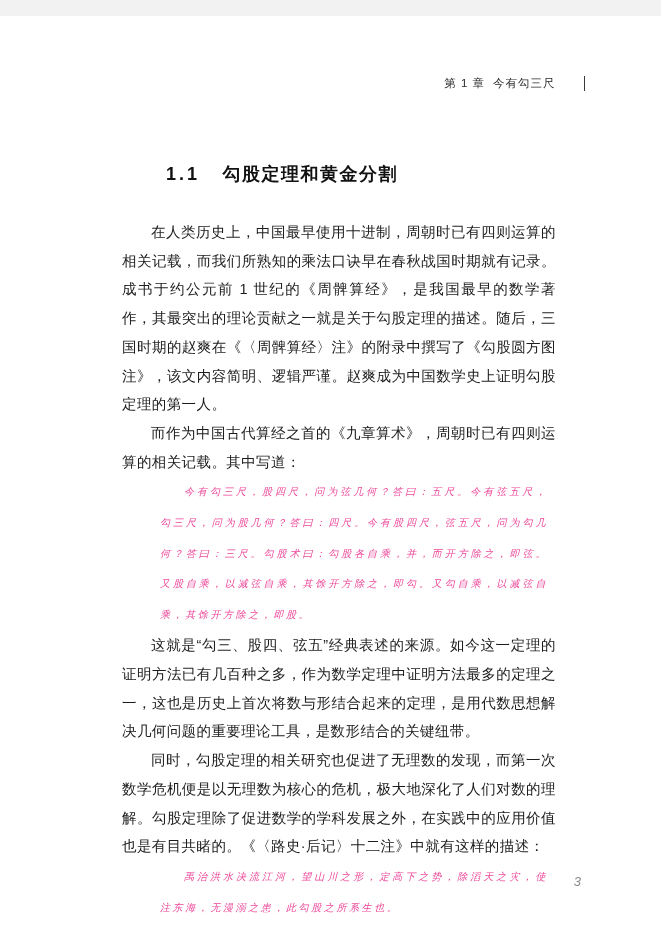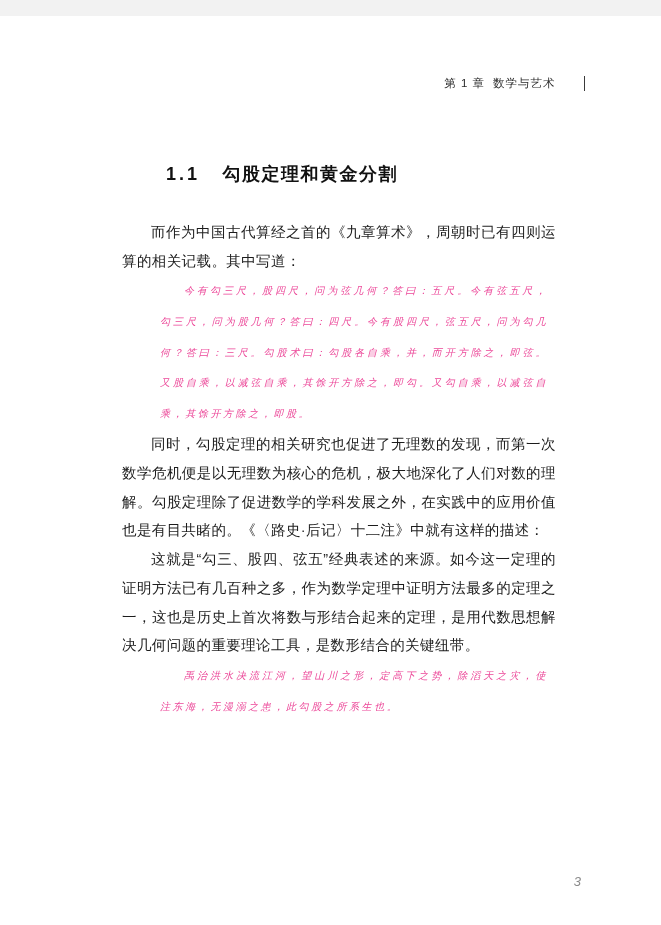--- a/index.html
+++ b/index.html
@@ -79,33 +79,34 @@
     color: #8a8a8a;
   }
 </style>
 </head>
 <body>
 
 <div class="page">
 
   <div class="running-header">
     <span class="chapter">第 1 章</span>
-    <span class="chapter-title">数学与艺术</span>
+    <span class="chapter-title">今有勾三尺</span>
     <span class="header-bar"></span>
   </div>
 
   <div class="body-col">
     <h1 class="section-title">
       <span class="num">1.1</span>
       <span class="ttl">勾股定理和黄金分割</span>
     </h1>
     <div id="paragraphs">
+        <p class="body">在人类历史上，中国最早使用十进制，周朝时已有四则运算的相关记载，而我们所熟知的乘法口诀早在春秋战国时期就有记录。成书于约公元前 1 世纪的《周髀算经》，是我国最早的数学著作，其最突出的理论贡献之一就是关于勾股定理的描述。随后，三国时期的赵爽在《〈周髀算经〉注》的附录中撰写了《勾股圆方图注》，该文内容简明、逻辑严谨。赵爽成为中国数学史上证明勾股定理的第一人。</p>
         <p class="body">而作为中国古代算经之首的《九章算术》，周朝时已有四则运算的相关记载。其中写道：</p>
         <p class="quote">今有勾三尺，股四尺，问为弦几何？答曰：五尺。今有弦五尺，勾三尺，问为股几何？答曰：四尺。今有股四尺，弦五尺，问为勾几何？答曰：三尺。勾股术曰：勾股各自乘，并，而开方除之，即弦。又股自乘，以减弦自乘，其馀开方除之，即勾。又勾自乘，以减弦自乘，其馀开方除之，即股。</p>
+        <p class="body">这就是“勾三、股四、弦五”经典表述的来源。如今这一定理的证明方法已有几百种之多，作为数学定理中证明方法最多的定理之一，这也是历史上首次将数与形结合起来的定理，是用代数思想解决几何问题的重要理论工具，是数形结合的关键纽带。</p>
         <p class="body">同时，勾股定理的相关研究也促进了无理数的发现，而第一次数学危机便是以无理数为核心的危机，极大地深化了人们对数的理解。勾股定理除了促进数学的学科发展之外，在实践中的应用价值也是有目共睹的。《〈路史·后记〉十二注》中就有这样的描述：</p>
-        <p class="body">这就是“勾三、股四、弦五”经典表述的来源。如今这一定理的证明方法已有几百种之多，作为数学定理中证明方法最多的定理之一，这也是历史上首次将数与形结合起来的定理，是用代数思想解决几何问题的重要理论工具，是数形结合的关键纽带。</p>
         <p class="quote">禹治洪水决流江河，望山川之形，定高下之势，除滔天之灾，使注东海，无漫溺之患，此勾股之所系生也。</p>
       </div>
   </div>
 
   <div class="page-number">3</div>
 
 </div>
 
 </body></html>

